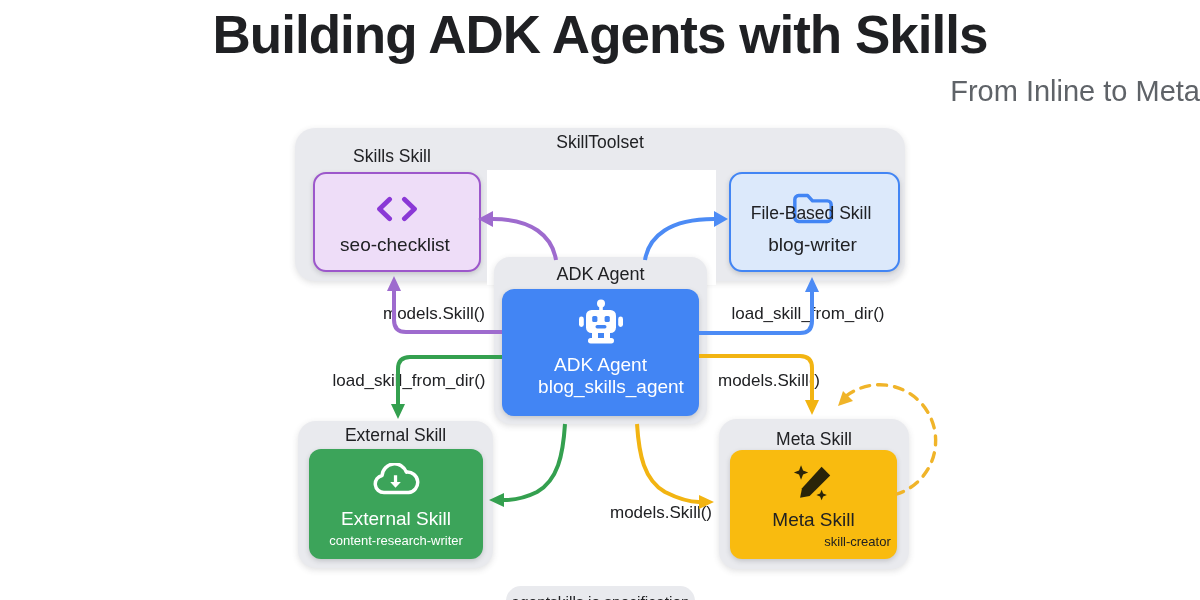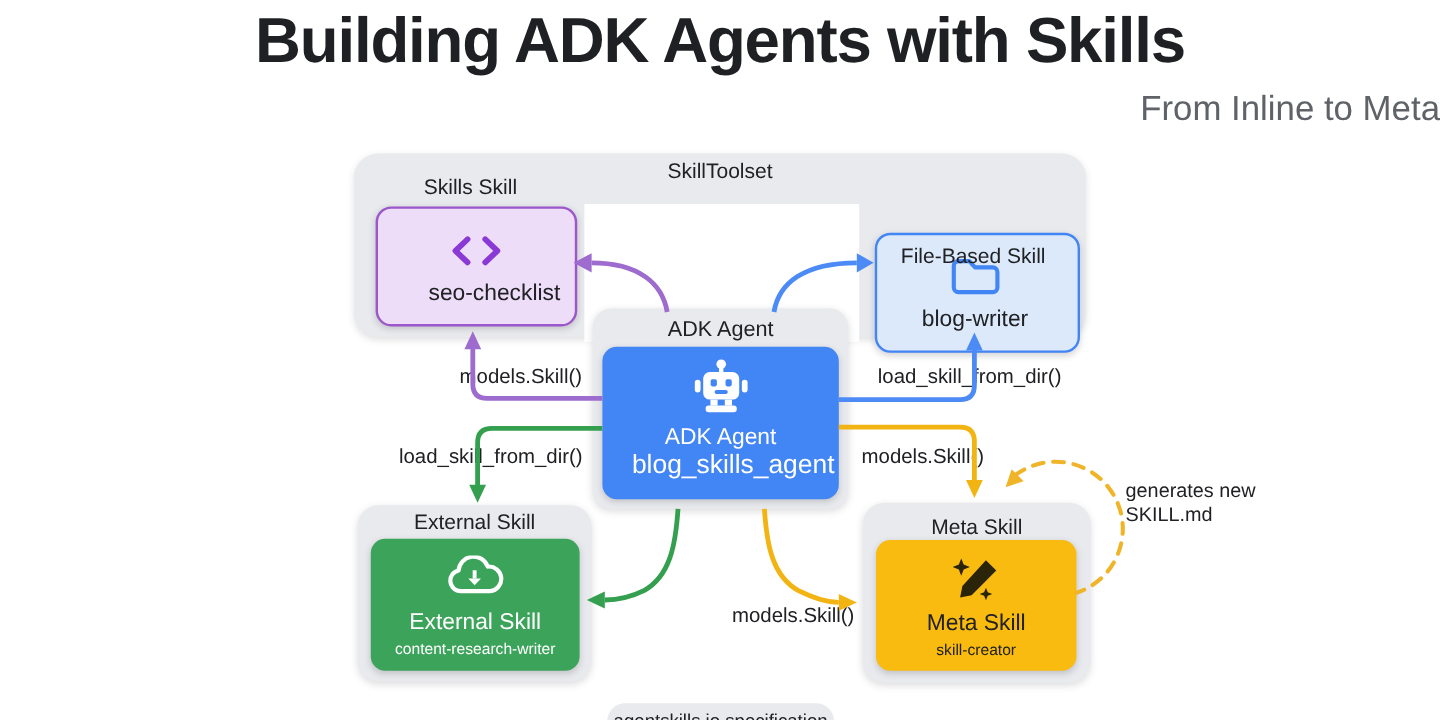--- a/index.html
+++ b/index.html
@@ -71,24 +71,24 @@
   <div class="abs panel-label" style="left:450px;top:132px;width:300px;">SkillToolset</div>
   <div class="abs panel-label" style="left:716px;top:163px;width:190px;margin-top:40px;">File-Based Skill</div>
 
   <div class="abs nodebox box-seo" style="left:313px;top:172px;width:164px;height:96px;">
     <span class="icon abs" style="left:59px;top:22px;">
       <svg width="46" height="26" viewBox="0 0 50 28" fill="none">
         <polyline points="17,3.5 6,14 17,24.5" stroke="#8a38d6" stroke-width="5.2" stroke-linecap="round" stroke-linejoin="round"></polyline>
         <polyline points="33,3.5 44,14 33,24.5" stroke="#8a38d6" stroke-width="5.2" stroke-linecap="round" stroke-linejoin="round"></polyline>
       </svg>
     </span>
-    <div class="abs node-title" style="left:17px;top:60px;width:160px;">seo-checklist</div>
+    <div class="abs node-title" style="left:0;top:60px;width:160px;">seo-checklist</div>
   </div>
 
-  <div class="abs nodebox box-blog" style="left:729px;top:172px;width:167px;height:96px;margin-top:22px;">
+  <div class="abs nodebox box-blog" style="left:729px;top:172px;width:167px;height:96px;">
     <span class="icon abs" style="left:60px;top:17px;">
       <svg width="44" height="35" viewBox="0 0 46 36" fill="none">
         <path d="M4 8.5 A4 4 0 0 1 8 4.5 H17.5 L22.5 10 H38 A4 4 0 0 1 42 14 V27.5 A4 4 0 0 1 38 31.5 H8 A4 4 0 0 1 4 27.5 Z" stroke="#4285f4" stroke-width="3.6" stroke-linejoin="round"></path>
       </svg>
     </span>
     <div class="abs node-title" style="left:0;top:60px;width:163px;">blog-writer</div>
   </div>
 
   <div class="abs panel" style="left:494px;top:257px;width:213px;height:167px;border-radius:16px;z-index:2;"></div>
   <div class="abs panel-label" style="left:494px;top:264px;width:213px;font-size:18px;">ADK Agent</div>
@@ -102,21 +102,21 @@
         <rect x="42.2" y="17.5" width="4.8" height="10.5" rx="2.4" fill="#fff"></rect>
         <rect x="16.2" y="17" width="5.2" height="6" rx="1.5" fill="#4285f4"></rect>
         <rect x="28.6" y="17" width="5.2" height="6" rx="1.5" fill="#4285f4"></rect>
         <rect x="19.5" y="26" width="11" height="3.4" rx="1.7" fill="#4285f4"></rect>
         <rect x="16" y="34" width="6" height="5" fill="#fff"></rect>
         <rect x="28" y="34" width="6" height="5" fill="#fff"></rect>
         <rect x="12" y="39" width="26" height="5.5" rx="2.7" fill="#fff"></rect>
       </svg>
     </span>
     <div class="abs node-line1" style="left:0;top:64px;width:197px;">ADK Agent</div>
-    <div class="abs node-line2" style="left:0;top:87px;width:218px;font-size:22px;">blog_skills_agent</div>
+    <div class="abs node-line2" style="left:0;top:87px;width:218px;font-size:19px;">blog_skills_agent</div>
   </div>
 
   <div class="abs panel" style="left:298px;top:421px;width:195px;height:147px;border-radius:18px;z-index:2;"></div>
   <div class="abs panel-label" style="left:298px;top:425px;width:195px;">External Skill</div>
   <div class="abs nodebox box-ext" style="left:309px;top:449px;width:174px;height:110px;border-radius:12px;">
     <span class="icon abs" style="left:61px;top:14px;">
       <svg width="52" height="37" viewBox="0 0 54 38" fill="none">
         <path d="M40 30.5 H14.5 A9 9 0 0 1 12.6 12.7 A13 13 0 0 1 37.8 9.3 A8.6 8.6 0 0 1 40 30.5 Z" stroke="#fff" stroke-width="3.6" stroke-linejoin="round"></path>
         <line x1="26.5" y1="12.5" x2="26.5" y2="19.5" stroke="#fff" stroke-width="3.4"></line>
         <polygon points="26.5,25.5 21,19.5 32,19.5" fill="#fff"></polygon>
@@ -130,33 +130,29 @@
   <div class="abs panel-label" style="left:719px;top:429px;width:190px;">Meta Skill</div>
   <div class="abs nodebox box-meta dark" style="left:730px;top:450px;width:167px;height:109px;border-radius:12px;">
     <span class="icon abs" style="left:61px;top:12px;">
       <svg width="44" height="44" viewBox="0 0 46 46">
         <path d="M32 5 L41 14 L19.5 35.5 L9.5 37.5 L11.5 27.5 Z" fill="#2a2409"></path>
         <path d="M10.5 3.5 L12.6 8.9 L18 11 L12.6 13.1 L10.5 18.5 L8.4 13.1 L3 11 L8.4 8.9 Z" fill="#2a2409"></path>
         <path d="M32 29 L33.6 32.9 L37.5 34.5 L33.6 36.1 L32 40 L30.4 36.1 L26.5 34.5 L30.4 32.9 Z" fill="#2a2409"></path>
       </svg>
     </span>
     <div class="abs node-line1" style="left:0;top:58px;width:167px;">Meta Skill</div>
-    <div class="abs node-line2" style="left:0;top:81px;width:167px;">skill-creator</div>
+    <div class="abs node-line2" style="left:0;top:81px;width:167px;padding-left:44px;">skill-creator</div>
   </div>
 
   <div class="abs edge-label" style="left:359px;top:304px;width:150px;">models.Skill()</div>
   <div class="abs edge-label" style="left:319px;top:371px;width:180px;">load_skill_from_dir()</div>
   <div class="abs edge-label" style="left:718px;top:304px;width:180px;">load_skill_from_dir()</div>
   <div class="abs edge-label" style="left:694px;top:371px;width:150px;">models.Skill()</div>
   <div class="abs edge-label" style="left:586px;top:503px;width:150px;">models.Skill()</div>
 
-  <div class="abs annotation" style="left:938px;top:399px;width:130px;">
-    <div>generates new</div>
-    <div>SKILL.md</div>
-  </div>
 
   <div class="abs footer-pill" style="left:506px;top:586px;width:189px;height:30px;">
     <span>agentskills.io specification</span>
   </div>
 
   <svg class="wires" width="1200" height="600" viewBox="0 0 1200 600">
 
     <path d="M556 260 C552 236 532 219 493 219" stroke="#9e6bce" stroke-width="4" fill="none"></path>
     <polygon points="478,219 493,211 493,227" fill="#9e6bce"></polygon>
 

